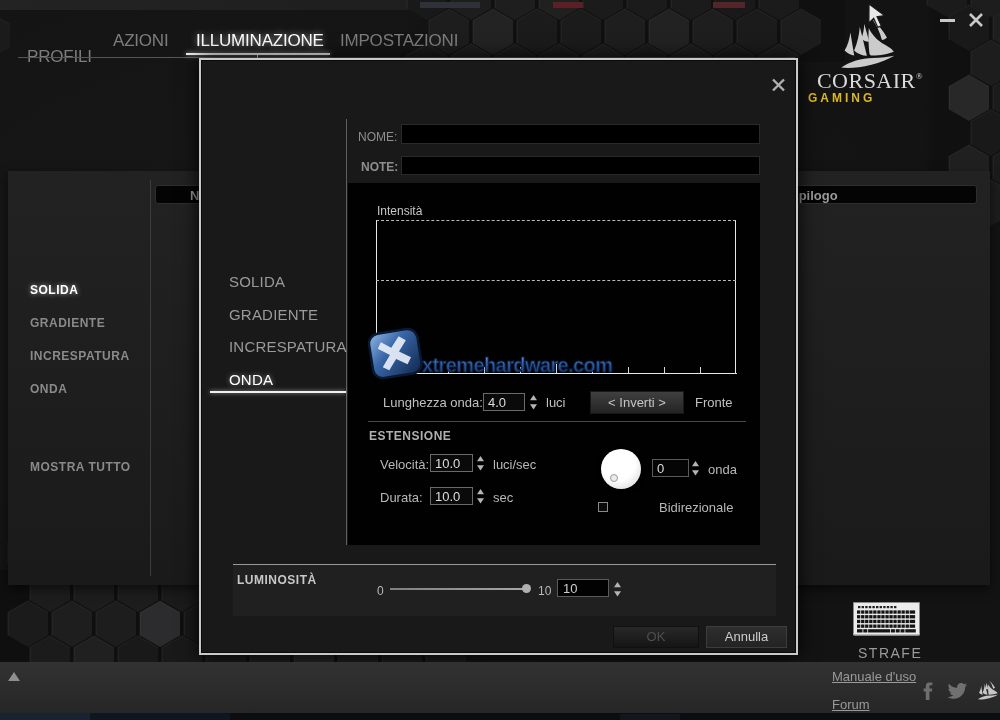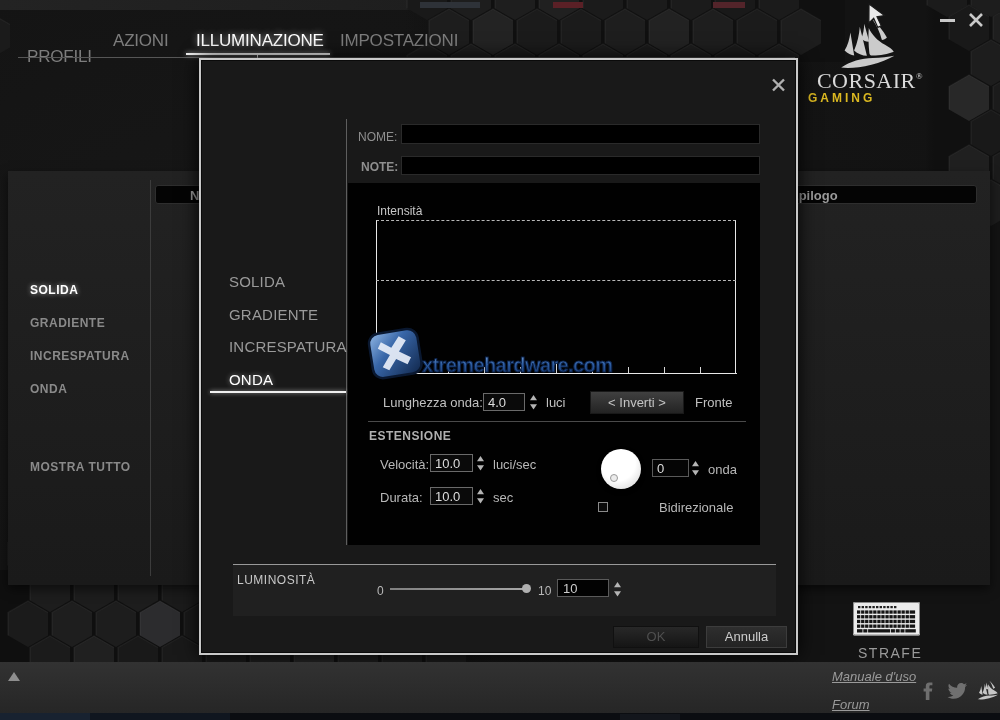--- a/index.html
+++ b/index.html
@@ -325,21 +325,21 @@
     <div class="abs" style="left:343px;top:276px;width:9px;height:18px;"><svg width="9" height="18" viewBox="0 0 9 18">
           <polygon points="4.5,2 8,7.2 1,7.2" fill="#b5b5b5"></polygon>
           <polygon points="4.5,16.5 8,11.3 1,11.3" fill="#b5b5b5"></polygon>
         </svg></div>
     <div class="abs" style="left:360px;top:279px;font-size:13px;color:#b8b8b8;">onda</div>
     <div class="abs" style="left:250px;top:319px;width:10px;height:10px;border:1px solid #8a8a8a;background:#0a0a0a;"></div>
     <div class="abs" style="left:267px;top:317px;font-size:13px;color:#b8b8b8;margin-left:44px;">Bidirezionale</div>
   </div>
 
   <div class="abs" style="left:32px;top:504px;width:543px;height:52px;background:#202020;border-top:1px solid #999;">
-    <div class="abs" style="left:4px;top:8px;font-size:12px;font-weight:normal;letter-spacing:.5px;color:#c8c8c8;">LUMINOSITÀ</div>
+    <div class="abs" style="left:4px;top:8px;font-size:12px;font-weight:bold;letter-spacing:.5px;color:#c8c8c8;">LUMINOSITÀ</div>
     <div class="abs" style="left:144px;top:19px;font-size:12px;color:#b8b8b8;">0</div>
     <div class="abs" style="left:157px;top:23px;width:140px;height:2px;background:linear-gradient(90deg,#808080,#a8a8a8);"></div>
     <div class="abs" style="left:289px;top:19px;width:9px;height:9px;border-radius:50%;background:#b0b0b0;"></div>
     <div class="abs" style="left:305px;top:19px;font-size:12px;color:#b8b8b8;">10</div>
     <div class="abs" style="left:324px;top:14px;width:52px;height:18px;background:#020202;border:1px solid #5a5a5a;color:#ccc;font-size:13px;padding:1px 0 0 5px;">10</div>
     <div class="abs" style="left:380px;top:15px;width:9px;height:18px;"><svg width="9" height="18" viewBox="0 0 9 18">
           <polygon points="4.5,2 8,7.2 1,7.2" fill="#b5b5b5"></polygon>
           <polygon points="4.5,16.5 8,11.3 1,11.3" fill="#b5b5b5"></polygon>
         </svg></div>
   </div>
@@ -421,21 +421,21 @@
       <rect x="4" y="27.2" width="5.5" height="3.3" fill="#151515"></rect>
       <rect x="10.3" y="27.2" width="4" height="3.3" fill="#151515"></rect>
       <rect x="15.1" y="27.2" width="22" height="3.3" fill="#151515"></rect>
       <rect x="37.9" y="27.2" width="4" height="3.3" fill="#151515"></rect>
       <rect x="42.7" y="27.2" width="4" height="3.3" fill="#151515"></rect>
       <rect x="47.5" y="27.2" width="4" height="3.3" fill="#151515"></rect>
       <rect x="52.3" y="27.2" width="10.5" height="3.3" fill="#151515"></rect>
     </svg></div>
 <div class="abs" style="left:858px;top:645px;font-size:14px;letter-spacing:1.5px;color:#9a9a9a;">STRAFE</div>
 
-<div class="abs" style="left:0;top:662px;width:1000px;height:51px;background:linear-gradient(#323232,#262626);font-style:italic;">
+<div class="abs" style="left:0;top:662px;width:1000px;height:51px;background:linear-gradient(#323232,#262626);">
   <div class="abs" style="left:8px;top:10px;width:0;height:0;border-left:6px solid transparent;border-right:6px solid transparent;border-bottom:9px solid #8e8e8e;"></div>
   <div class="abs" style="left:832px;top:7px;font-size:13px;color:#9a9a9a;text-decoration:underline;">Manuale d'uso</div>
   <div class="abs" style="left:832px;top:35px;font-size:13px;color:#9a9a9a;text-decoration:underline;">Forum</div>
   <div class="abs" style="left:920px;top:16px;width:80px;height:26px;">
 <svg width="80" height="26" viewBox="0 0 80 26">
 <path d="M9.2 4.6 C7 4.6 5.8 5.9 5.8 8.2 L5.8 10.4 L3.6 10.4 L3.6 13.5 L5.8 13.5 L5.8 22.1 L9.4 22.1 L9.4 13.5 L11.9 13.5 L12.3 10.4 L9.4 10.4 L9.4 8.6 C9.4 7.7 9.7 7.3 10.7 7.3 L12.4 7.3 L12.4 4.6 Z" fill="#6e6e6e"></path>
 <g transform="translate(28,4.8) scale(0.92)" fill="#707070">
 <path d="M20.8 2.2 C20 2.6 19.2 2.9 18.3 3 C19.2 2.4 19.9 1.5 20.2 0.5 C19.4 1 18.4 1.4 17.4 1.6 C16.6 0.7 15.5 0.2 14.2 0.2 C11.8 0.2 9.9 2.1 9.9 4.5 C9.9 4.8 9.9 5.2 10 5.5 C6.4 5.3 3.2 3.6 1.1 1 C0.7 1.7 0.5 2.4 0.5 3.2 C0.5 4.7 1.3 6 2.4 6.8 C1.7 6.8 1 6.6 0.4 6.3 C0.4 8.4 1.9 10.1 3.8 10.5 C3.4 10.6 3 10.7 2.6 10.7 C2.3 10.7 2 10.6 1.8 10.6 C2.4 12.3 4 13.6 5.8 13.6 C4.3 14.7 2.5 15.4 0.5 15.4 L-0.5 15.4 C1.4 16.6 3.7 17.3 6.1 17.3 C14.2 17.3 18.6 10.8 18.6 5.1 L18.6 4.5 C19.4 3.9 20.2 3.1 20.8 2.2 Z"></path>
 </g>
 <g transform="translate(56.5,2) scale(0.38)" fill="#c6c6c6">

